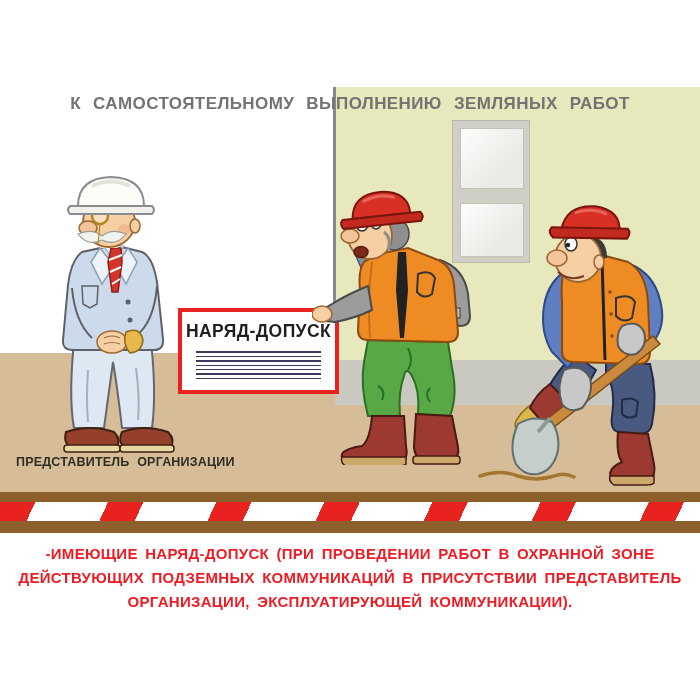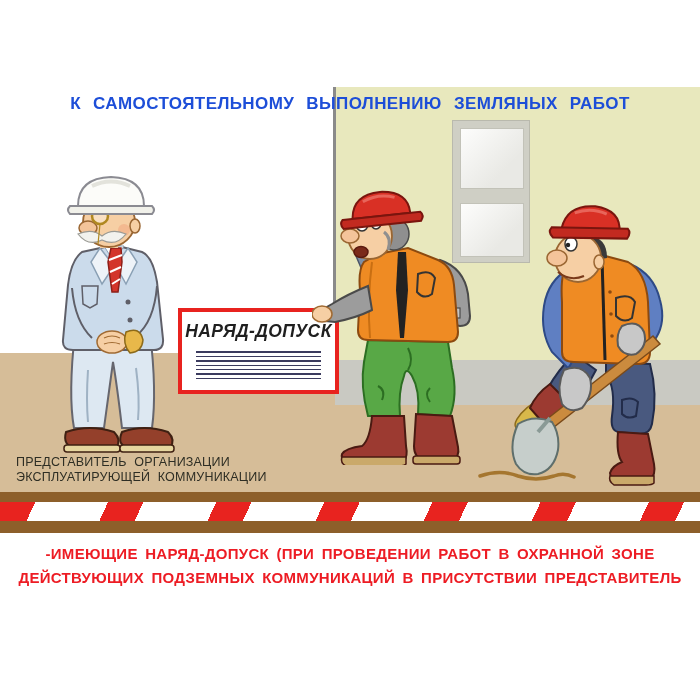--- a/index.html
+++ b/index.html
@@ -11,38 +11,38 @@
   .ground{position:absolute;left:0;top:353px;width:700px;height:139px;background:#d6bd98;z-index:1;}
   .wall{position:absolute;left:335px;top:87px;width:365px;height:273px;background:#e8e8bd;z-index:1;}
   .wall-edge{position:absolute;left:333px;top:87px;width:3px;height:273px;background:#8a8a8a;z-index:2;}
   .baseboard{position:absolute;left:335px;top:360px;width:365px;height:45px;background:#c9c9c2;z-index:1;}
   .window{position:absolute;left:452px;top:120px;width:78px;height:143px;background:#cfcfc5;z-index:2;box-sizing:border-box;border:1px solid #b9b9ad;}
   .pane{position:absolute;left:7px;width:64px;background:linear-gradient(135deg,#fdfdfc 0%,#e9e9e5 70%);border:1px solid #c2c2b8;box-sizing:border-box;}
   .pane1{top:7px;height:61px;}
   .pane2{top:82px;height:54px;}
   
   .title{position:absolute;left:0;top:92px;width:700px;text-align:center;z-index:5;
-    color:#1d4ed8;font-weight:bold;font-size:17px;line-height:24px;
+    color:#737373;font-weight:bold;font-size:17px;line-height:24px;
     letter-spacing:.4px;word-spacing:7px;white-space:nowrap;}
   .caption{position:absolute;left:16px;top:455px;z-index:4;color:#2e2e24;
-    font-weight:normal;font-size:12.5px;line-height:15px;letter-spacing:.2px;word-spacing:4px;white-space:nowrap;}
+    font-weight:bold;font-size:12.5px;line-height:15px;letter-spacing:.2px;word-spacing:4px;white-space:nowrap;}
   .requirement{position:absolute;left:0;top:542px;width:700px;text-align:center;z-index:2;
     color:#ed1c24;font-weight:bold;font-size:15px;line-height:24px;
     letter-spacing:.3px;word-spacing:3px;white-space:nowrap;}
   
   .brown-stripe{position:absolute;left:0;width:700px;background:#8d5f2a;z-index:2;}
   .brown1{top:492px;height:10px;}
   .brown2{top:521px;height:12px;}
   .tape{position:absolute;left:0;top:502px;width:700px;height:19px;z-index:2;
     background:repeating-linear-gradient(115deg,#e8231f 0 32px,#ffffff 32px 98px);}
   
   .permit{position:absolute;left:178px;top:308px;width:161px;height:86px;z-index:4;
     background:#ffffff;border:4px solid #e8231f;box-sizing:border-box;}
   .permit-title{margin-top:9px;text-align:center;color:#1f1f1f;font-weight:bold;
-    font-size:17.5px;letter-spacing:.4px;white-space:nowrap;font-style:italic;}
+    font-size:17.5px;letter-spacing:.4px;white-space:nowrap;}
   .permit-lines{margin:9px 14px 0 14px;}
   .permit-lines div{background:#3b3b5e;margin-bottom:3px;}
   .ln-thick{height:2px;}
   .ln-thin{height:1px;}
   
   .fig{position:absolute;z-index:3;}
   .fig-worker1{z-index:5;}
 </style>
 </head>
 <body>
@@ -212,25 +212,25 @@
         <path d="M74 28 L150 24 Q154 28 150 34 L76 38 Q70 33 74 28 Z" fill="#c22a20" stroke="#7a150e" stroke-width="2"></path>
         <path d="M96 12 Q112 5 128 11" fill="none" stroke="#e8655a" stroke-width="3"></path>
       </g>
     </g>
 
     <path d="M2 274 Q22 267 40 274 Q58 280 76 274 Q86 270 96 275" fill="none" stroke="#a5762f" stroke-width="3.5" stroke-linecap="round"></path>
   </svg>
 
   <div class="caption">
     <div>ПРЕДСТАВИТЕЛЬ ОРГАНИЗАЦИИ</div>
-    <div>ЭКСПЛУАТИРУЮЩЕЙ КОММУНИКАЦИИ</div>
   </div>
 
   <div class="brown-stripe brown1"></div>
   <div class="tape"></div>
   <div class="brown-stripe brown2"></div>
 
   <div class="requirement">
     <div>-ИМЕЮЩИЕ НАРЯД-ДОПУСК (ПРИ ПРОВЕДЕНИИ РАБОТ В ОХРАННОЙ ЗОНЕ</div>
     <div>ДЕЙСТВУЮЩИХ ПОДЗЕМНЫХ КОММУНИКАЦИЙ В ПРИСУТСТВИИ ПРЕДСТАВИТЕЛЬ</div>
+    <div>ОРГАНИЗАЦИИ, ЭКСПЛУАТИРУЮЩЕЙ КОММУНИКАЦИИ).</div>
   </div>
 
 </div>
 
 </body></html>

